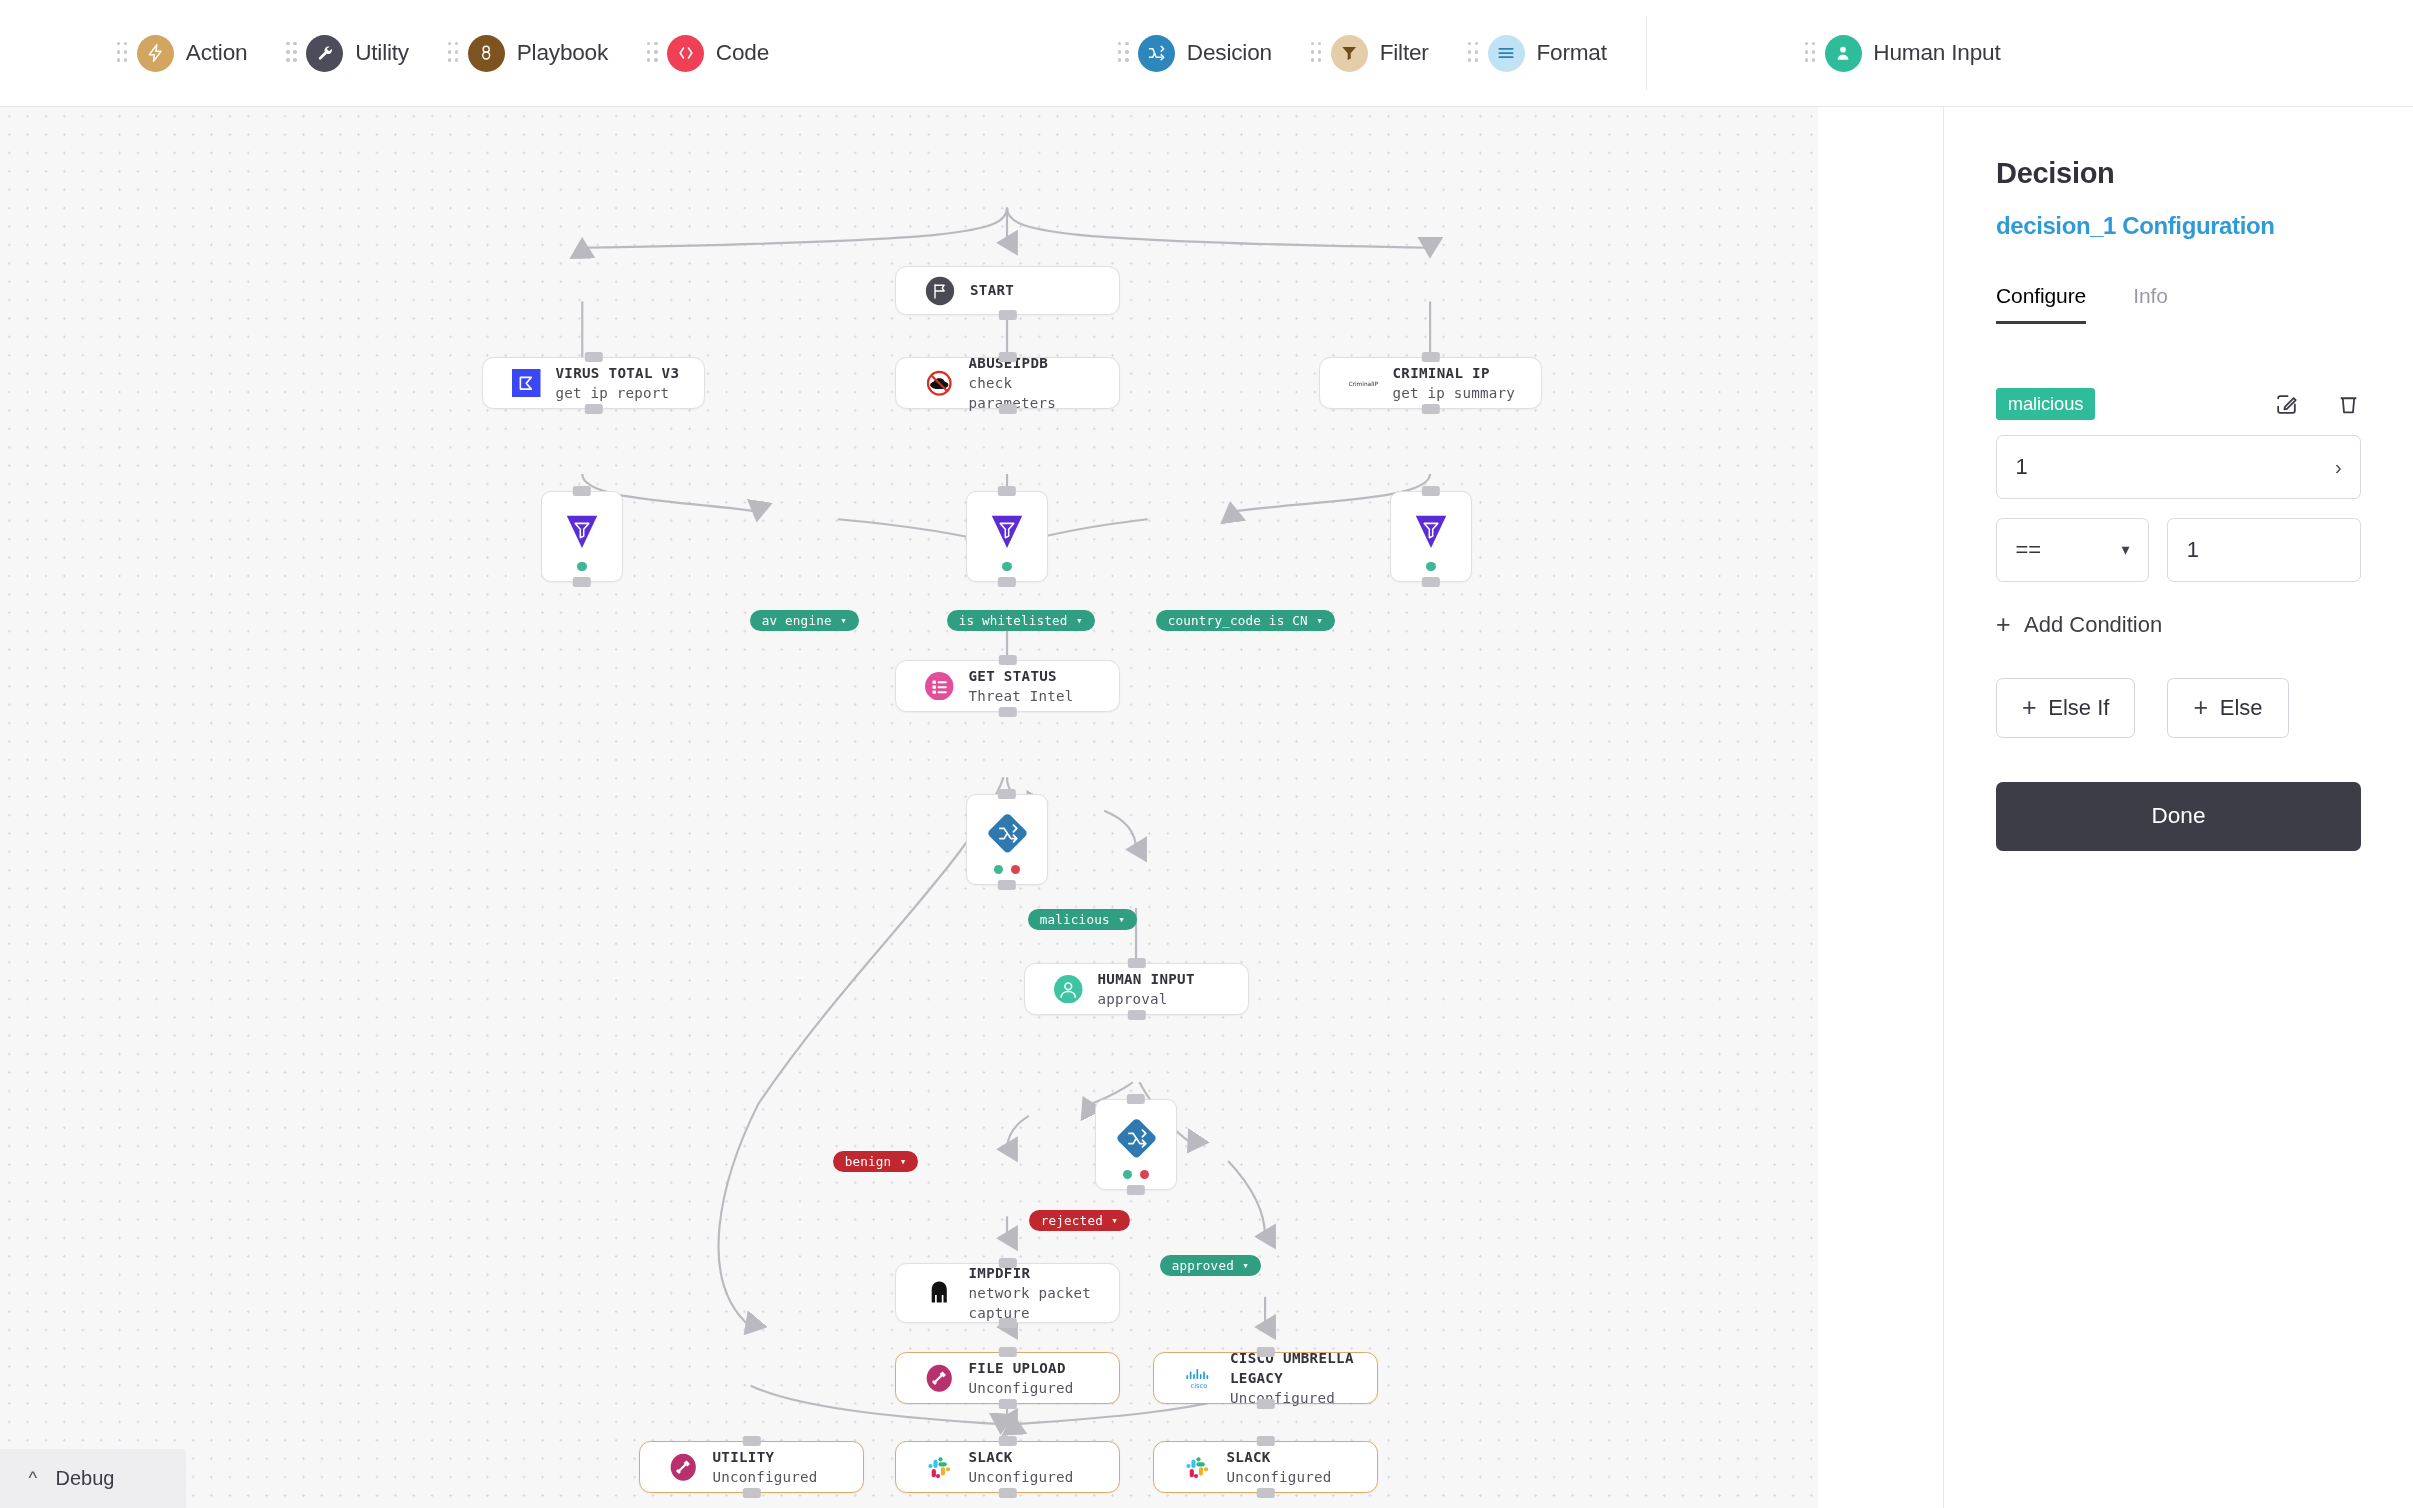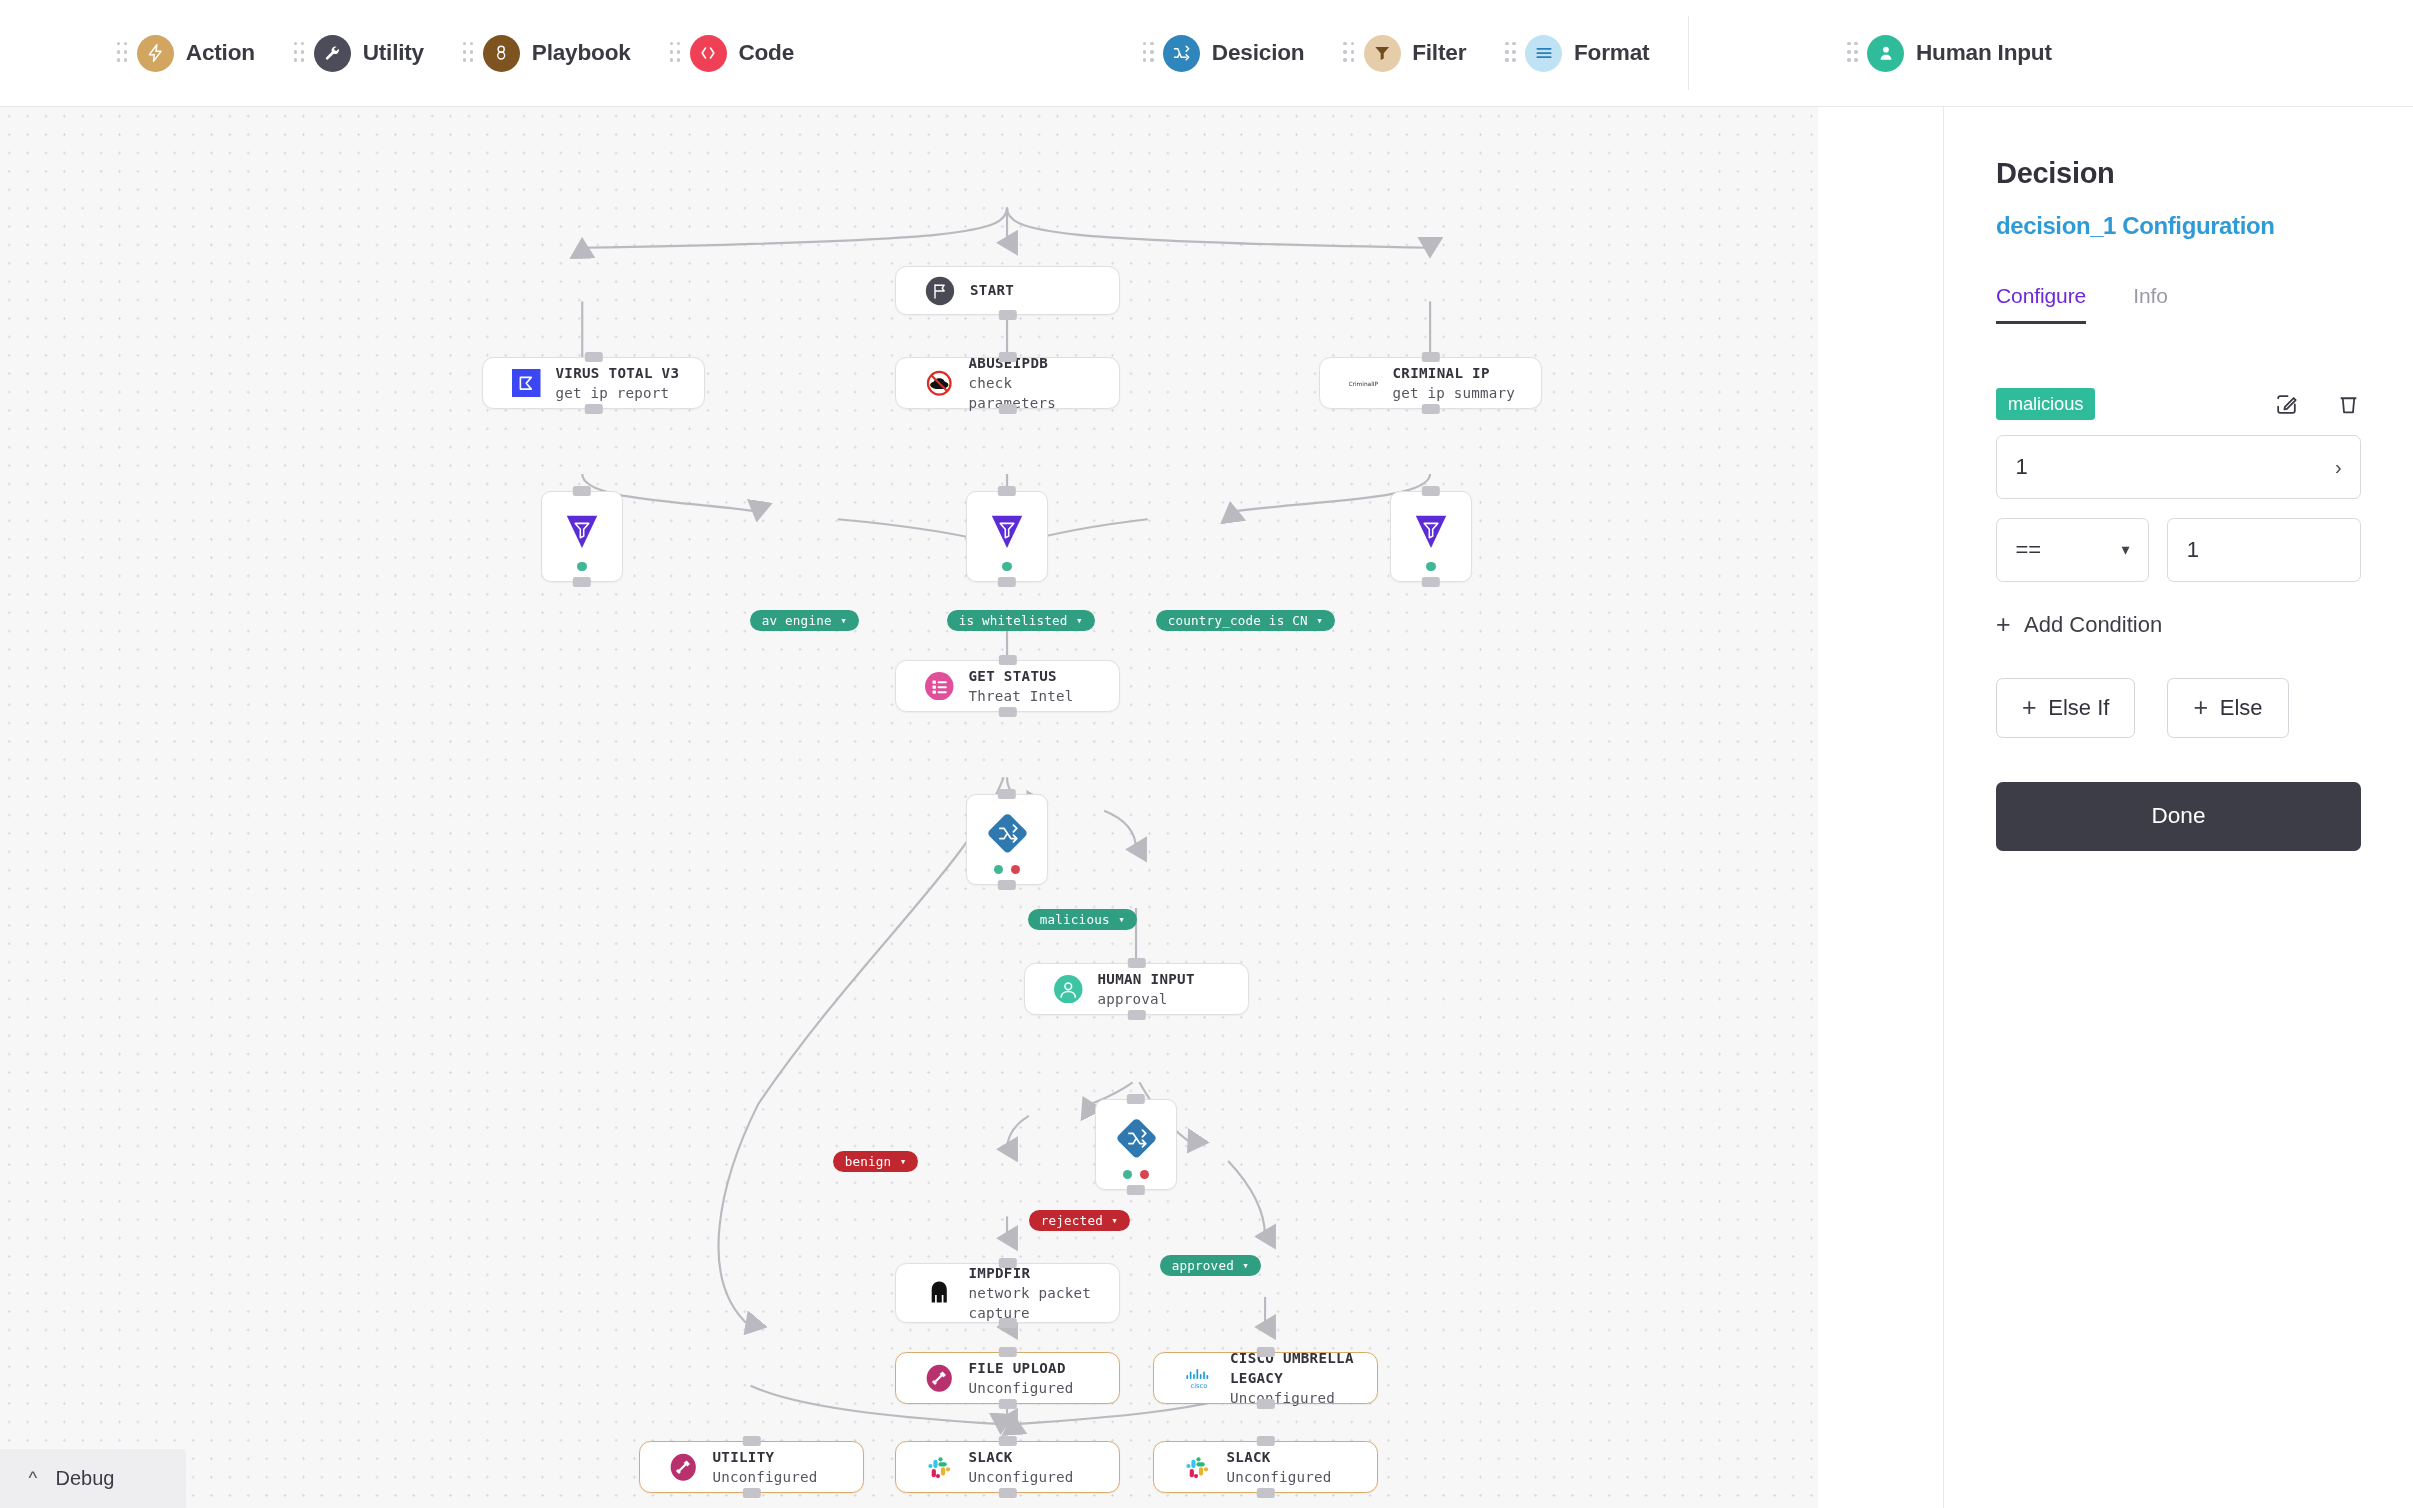--- a/index.html
+++ b/index.html
@@ -11,21 +11,20 @@
   }
 
   
   .toolbar {
     position: absolute; top: 0; left: 0;
     width: 2413px; height: 107px;
     background: #ffffff;
     border-bottom: 0.8px solid #e8e8ea;
     display: flex; align-items: center;
     z-index: 30;
-    font-weight: bold;
   }
   .tool-group { display: flex; align-items: center; }
   .tool-item {
     display: flex; align-items: center;
     margin-right: 39px;
     cursor: pointer;
   }
   .grip {
     width: 11.7px; height: 22px;
     margin-right: 8.4px;
@@ -165,21 +164,21 @@
   .panel-title {
     margin-top: 22px;
     font-size: 24px; font-weight: bold; color: #2e9bd6;
     letter-spacing: -0.4px;
   }
   .tabs { display: flex; gap: 47px; margin-top: 44px; }
   .tab {
     font-size: 21px; color: #9a9aa4; padding-bottom: 13.4px;
     cursor: pointer; letter-spacing: -0.1px;
   }
-  .tab.active { color: #6d28d9; border-bottom: 3.4px solid #3b3b44; }
+  .tab.active { color: #000000; border-bottom: 3.4px solid #3b3b44; }
 
   .cond-head {
     display: flex; align-items: center; justify-content: space-between;
     margin-top: 64px;
   }
   .tag {
     background: #2fbc9a; color: #fff;
     font-size: 18.4px; padding: 5px 11.7px; border-radius: 3.4px;
     letter-spacing: -0.1px;
   }

